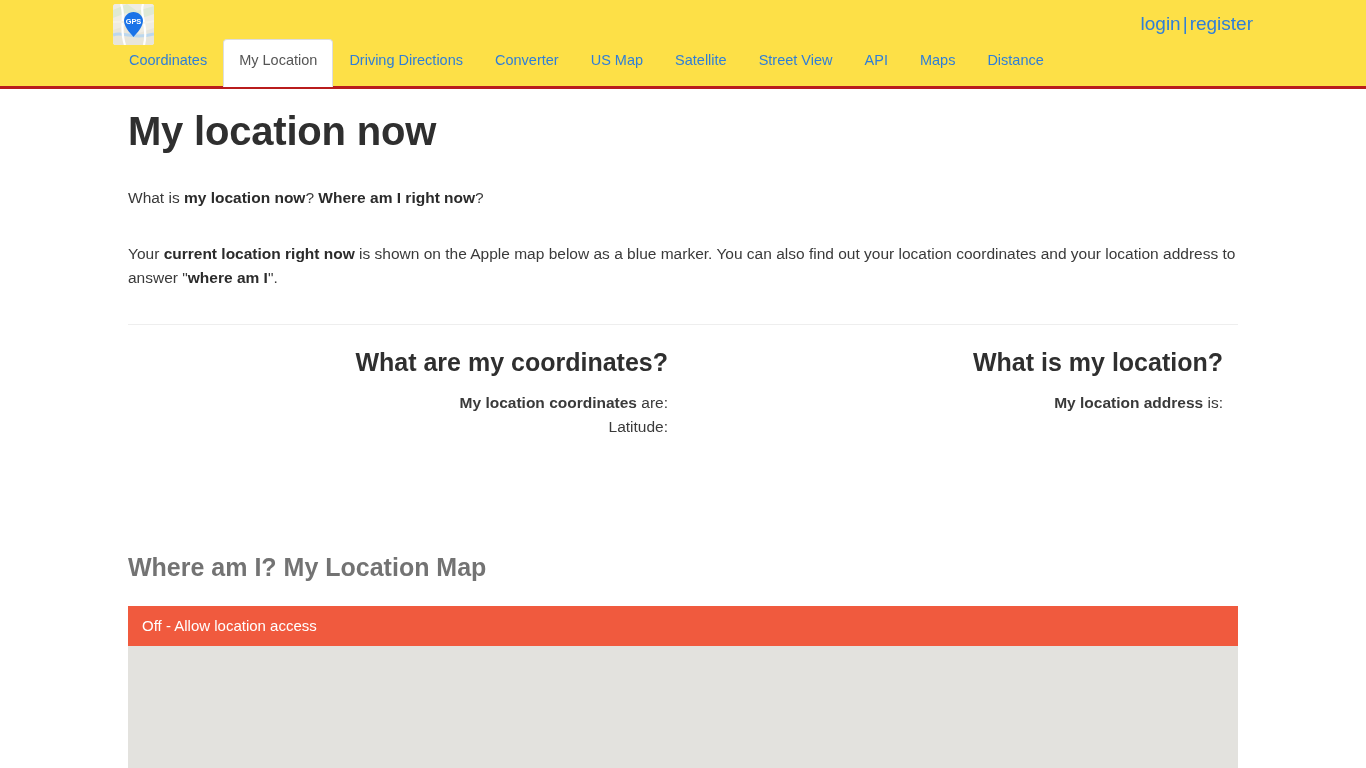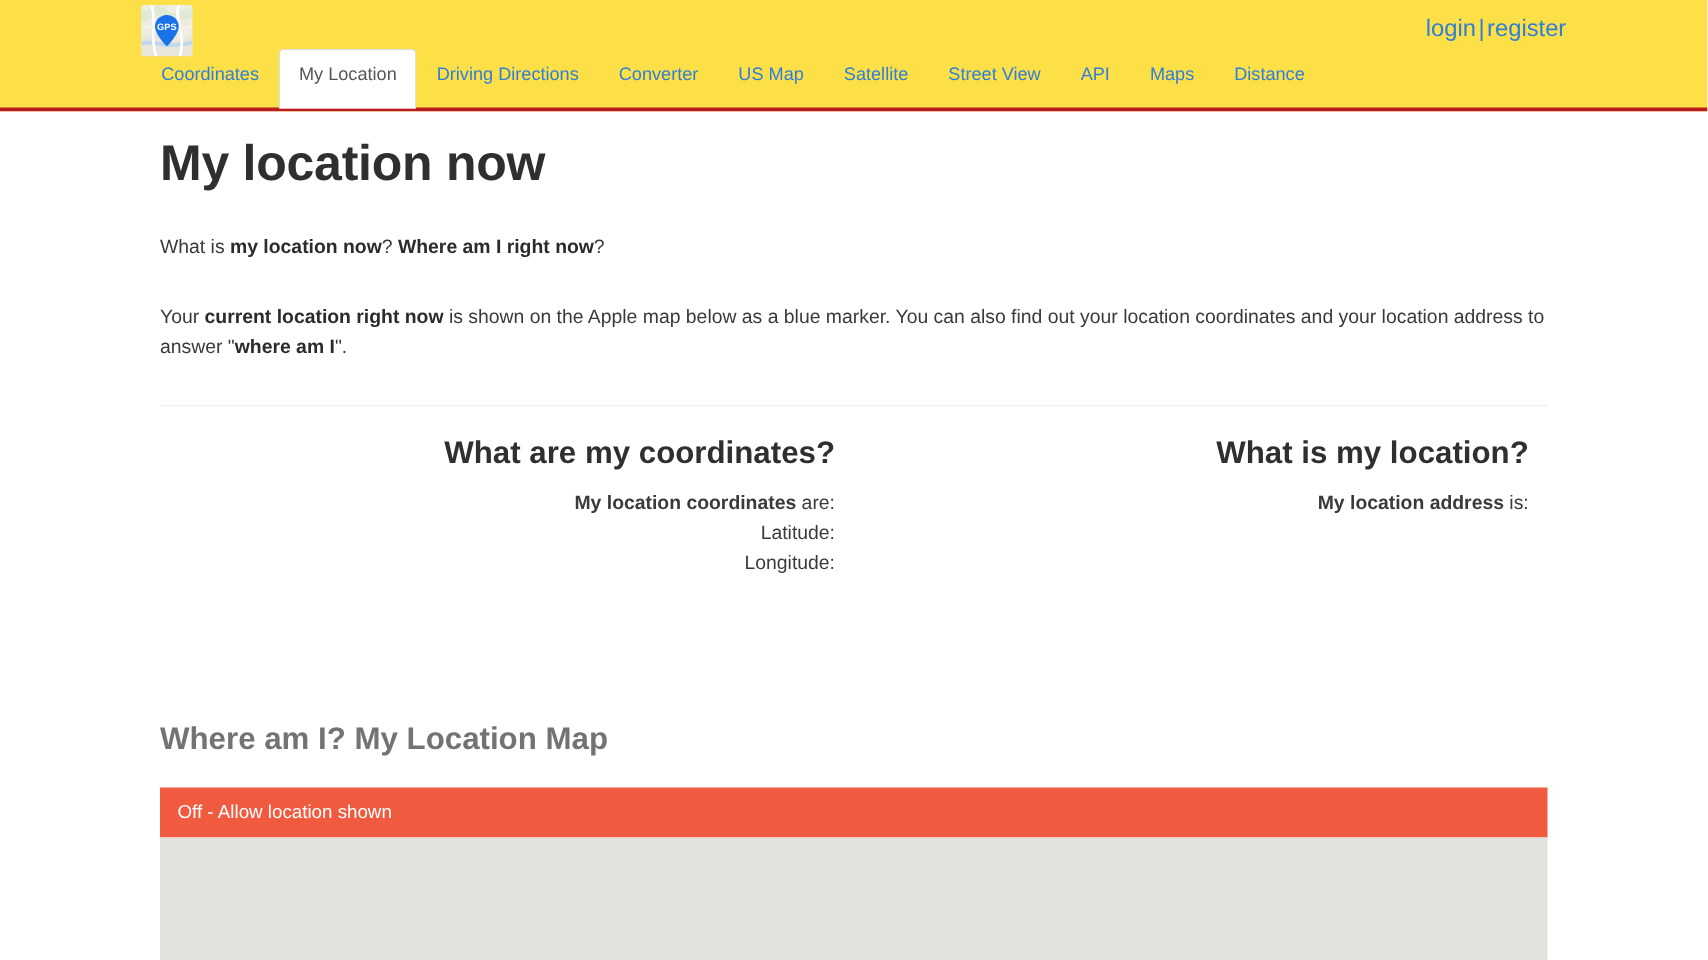--- a/index.html
+++ b/index.html
@@ -242,40 +242,39 @@
 
   <hr class="divider">
 
   <div class="row">
 
     <div class="col">
       <h2>What are my coordinates?</h2>
       <p>
         <b>My location coordinates</b><span> are:</span><br>
         <span class="coord-line"><span>Latitude:</span><span class="coord-value"></span></span>
-        <span class="coord-line"><span>Longitude:</span><span class="coord-value"></span></span>
       </p>
     </div>
 
     <div class="col">
       <h2>What is my location?</h2>
       <p>
         <b>My location address</b><span> is:</span><br>
         <span class="coord-line"></span>
       </p>
     </div>
 
   </div>
 
   <div class="spacer-block"></div>
 
   <h2 class="map-title">Where am I? My Location Map</h2>
 
   <div class="map-wrap">
     <div class="map-inner">
       <div class="map-status">
-        <span>Off - Allow location shown</span>
+        <span>Off - Allow location access</span>
       </div>
       <div class="map-canvas"></div>
     </div>
   </div>
 
 </div>
 
 </body></html>

